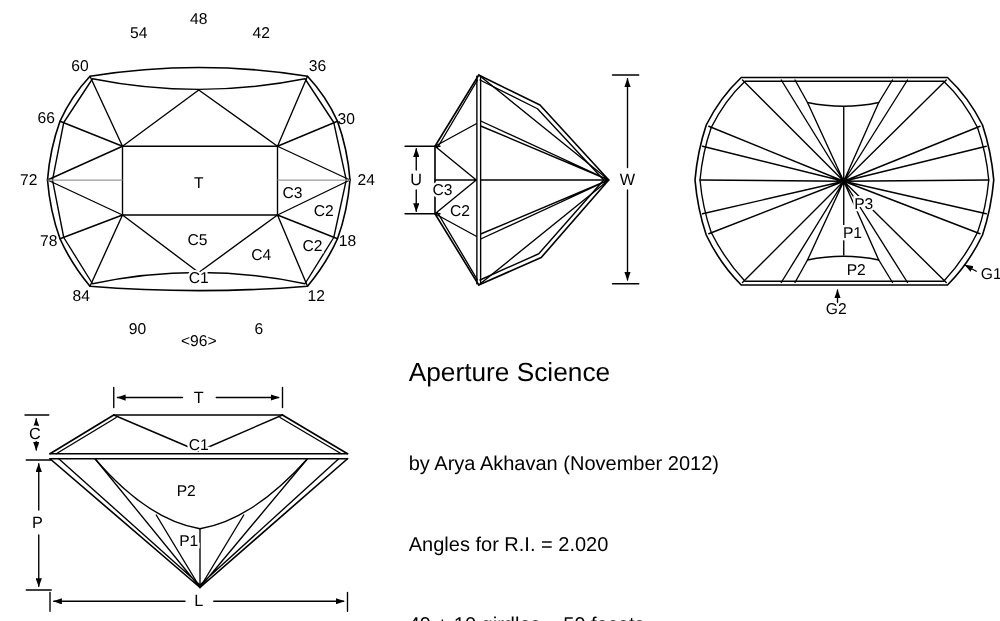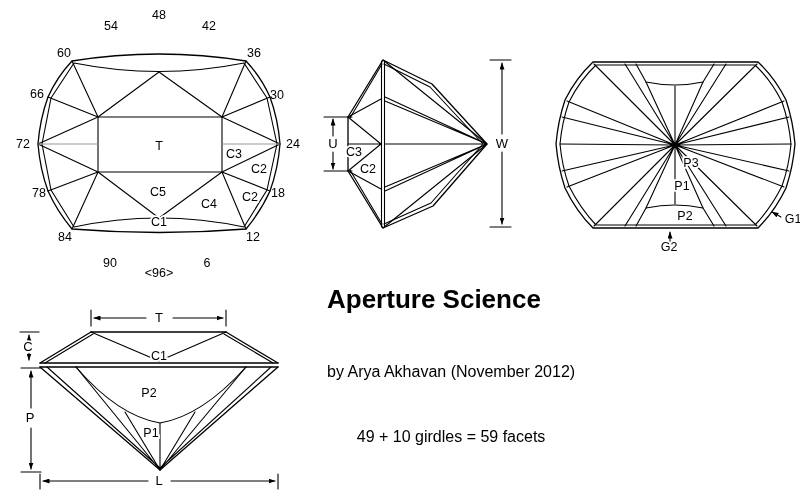--- a/index.html
+++ b/index.html
@@ -7,23 +7,23 @@
           font-family:"Liberation Sans",sans-serif;margin-left:13px;}
   svg{position:absolute;left:0;top:0;}
   .ln{fill:none;stroke:#000;stroke-width:1.3;stroke-linecap:round;stroke-linejoin:round;}
   .ln2{fill:none;stroke:#000;stroke-width:1.1;stroke-linecap:round;stroke-linejoin:round;}
   .thin{fill:none;stroke:#999;stroke-width:1;}
   text{fill:#000;font-family:"Liberation Sans",sans-serif;}
   .idx{font-size:12.5px;text-anchor:middle;}
   .fct{font-size:12.5px;text-anchor:middle;paint-order:stroke fill;stroke:#fff;stroke-width:3.5px;}
   .dim{font-size:13px;text-anchor:middle;paint-order:stroke fill;stroke:#fff;stroke-width:3.5px;}
   #textblock{position:absolute;left:314px;top:288px;color:#000;}
-  #textblock h1{margin:0;font-size:26px;line-height:22px;font-weight:bold;}
+  #textblock h1{margin:0;font-size:21px;line-height:22px;font-weight:normal;}
   #textblock .lines{margin-top:8px;font-size:16px;line-height:21.5px;white-space:pre;}
-  #textblock .lines div{white-space:pre;text-align:center;}
+  #textblock .lines div{white-space:pre;}
 </style>
 </head>
 <body>
 
 <div id="canvas">
 
 <svg width="800" height="497" viewBox="0 0 800 497">
   <defs>
     <marker id="ah" markerWidth="7" markerHeight="5" refX="6.5" refY="2.5" orient="auto" markerUnits="userSpaceOnUse">
       <path d="M0,0 L7,2.5 L0,5 Z" fill="#000"></path>
@@ -146,20 +146,21 @@
     <text class="fct" x="146" y="360">C1</text>
     <text class="fct" x="136" y="397">P2</text>
     <text class="fct" x="138" y="437">P1</text>
   </g>
 </svg>
 
   <div id="textblock">
     <h1>Aperture Science</h1>
     <div class="lines">
       <div>by Arya Akhavan (November 2012)</div>
+      <div>Angles for R.I. = 2.020</div>
       <div>49 + 10 girdles = 59 facets</div>
       
       
       
       
       
     </div>
   </div>
 
 </div>

